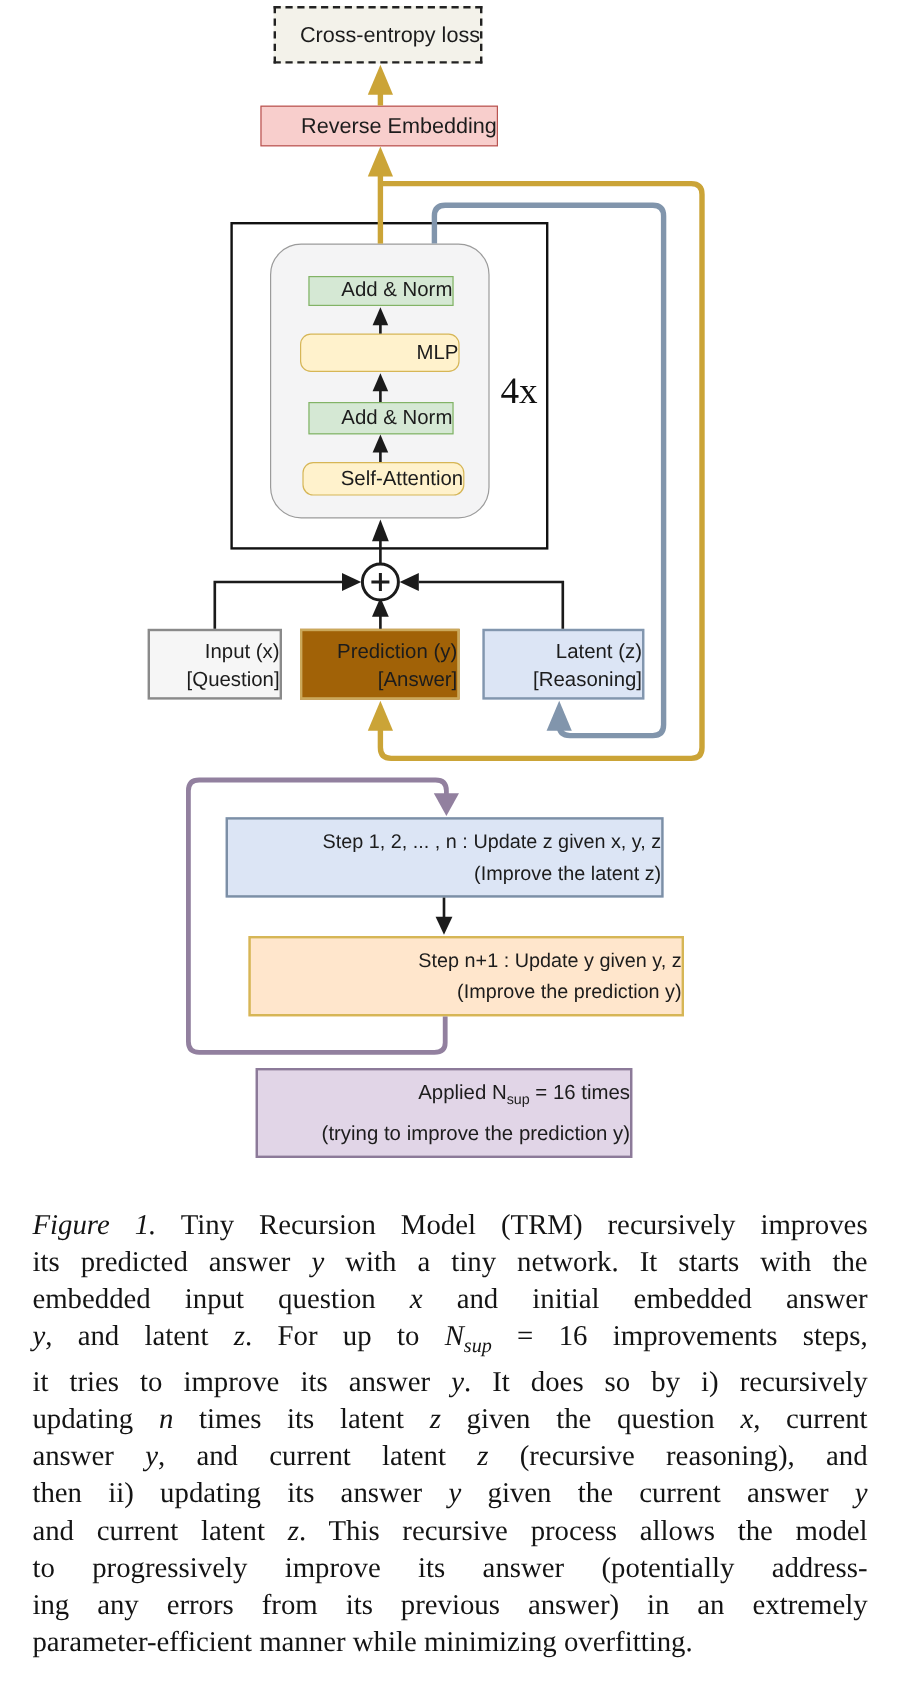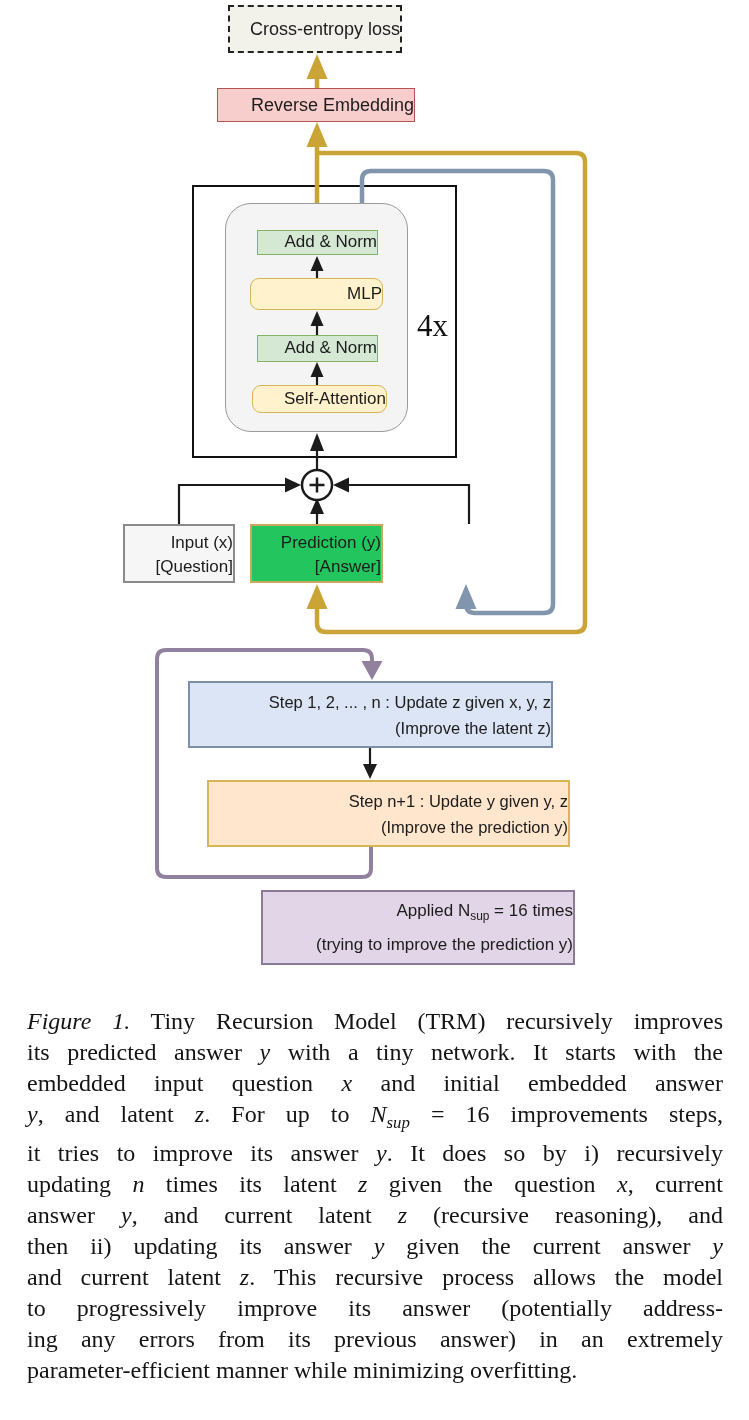--- a/index.html
+++ b/index.html
@@ -21,29 +21,29 @@
   .an1{left:257px;top:230px;width:121px;height:25px;}
   .an2{left:257px;top:335px;width:121px;height:27px;}
   .yellowbox{background:#FFF2CC;border:1.5px solid #D6B656;border-radius:9px;font-size:17px;}
   .mlp{left:250px;top:278px;width:133px;height:32px;}
   .selfatt{left:252px;top:385px;width:135px;height:28px;}
   .repeat{left:408px;top:306px;width:49px;height:40px;font-family:"Liberation Serif",serif;
           font-size:31px;text-align:center;line-height:40px;color:#111;}
   
   .state{font-size:17px;line-height:24px;padding-top:2px;}
   .inputb{left:123px;top:524px;width:112px;height:59px;background:#F6F6F6;border:2px solid #8A8A8A;}
-  .predb{left:250px;top:524px;width:133px;height:59px;background:#22c55e;border:2px solid #CBA95B;}
+  .predb{left:250px;top:524px;width:133px;height:59px;background:#a16207;border:2px solid #CBA95B;}
   .latentb{left:402px;top:524px;width:135px;height:59px;background:#DCE5F5;border:2px solid #8296AE;}
   
   .stepz{left:188px;top:681px;width:365px;height:67px;background:#DCE5F5;
          border:2.5px solid #7C8FA6;font-size:16.5px;line-height:26px;}
   .stepy{left:189px;top:780px;width:363px;height:67px;background:#FFE6CC;
          border:2.5px solid #D6B656;font-size:16.5px;line-height:26px;margin-left:18px;}
   .applied{left:213px;top:890px;width:314px;height:75px;background:#E1D5E7;
-           border:2.5px solid #8C7A99;font-size:17px;line-height:27px;margin-left:48px;}
+           border:2.5px solid #8C7A99;font-size:17px;line-height:27px;}
   .applied sub{font-size:70%;}
   
   svg.wires{position:absolute;left:0;top:0;pointer-events:none;}
   
   .caption{left:27px;top:1006px;width:696px;font-family:"Liberation Serif",serif;
            font-size:24px;line-height:31px;color:#141414;}
   .cap-line{text-align:justify;text-align-last:justify;white-space:normal;}
   .cap-line.last{text-align-last:left;}
   .cap-line sub{font-size:70%;}
 </style>
@@ -77,20 +77,24 @@
   </div>
   <div class="abs repeat">4x</div>
 
   <div class="abs box state inputb">
     <div>Input (x)</div>
     <div>[Question]</div>
   </div>
   <div class="abs box state predb">
     <div>Prediction (y)</div>
     <div>[Answer]</div>
+  </div>
+  <div class="abs box state latentb">
+    <div>Latent (z)</div>
+    <div>[Reasoning]</div>
   </div>
 
   <div class="abs box stepz">
     <div>Step 1, 2, ... , n : Update z given x, y, z</div>
     <div>(Improve the latent z)</div>
   </div>
   <div class="abs box stepy">
     <div>Step n+1 : Update y given y, z</div>
     <div>(Improve the prediction y)</div>
   </div>

